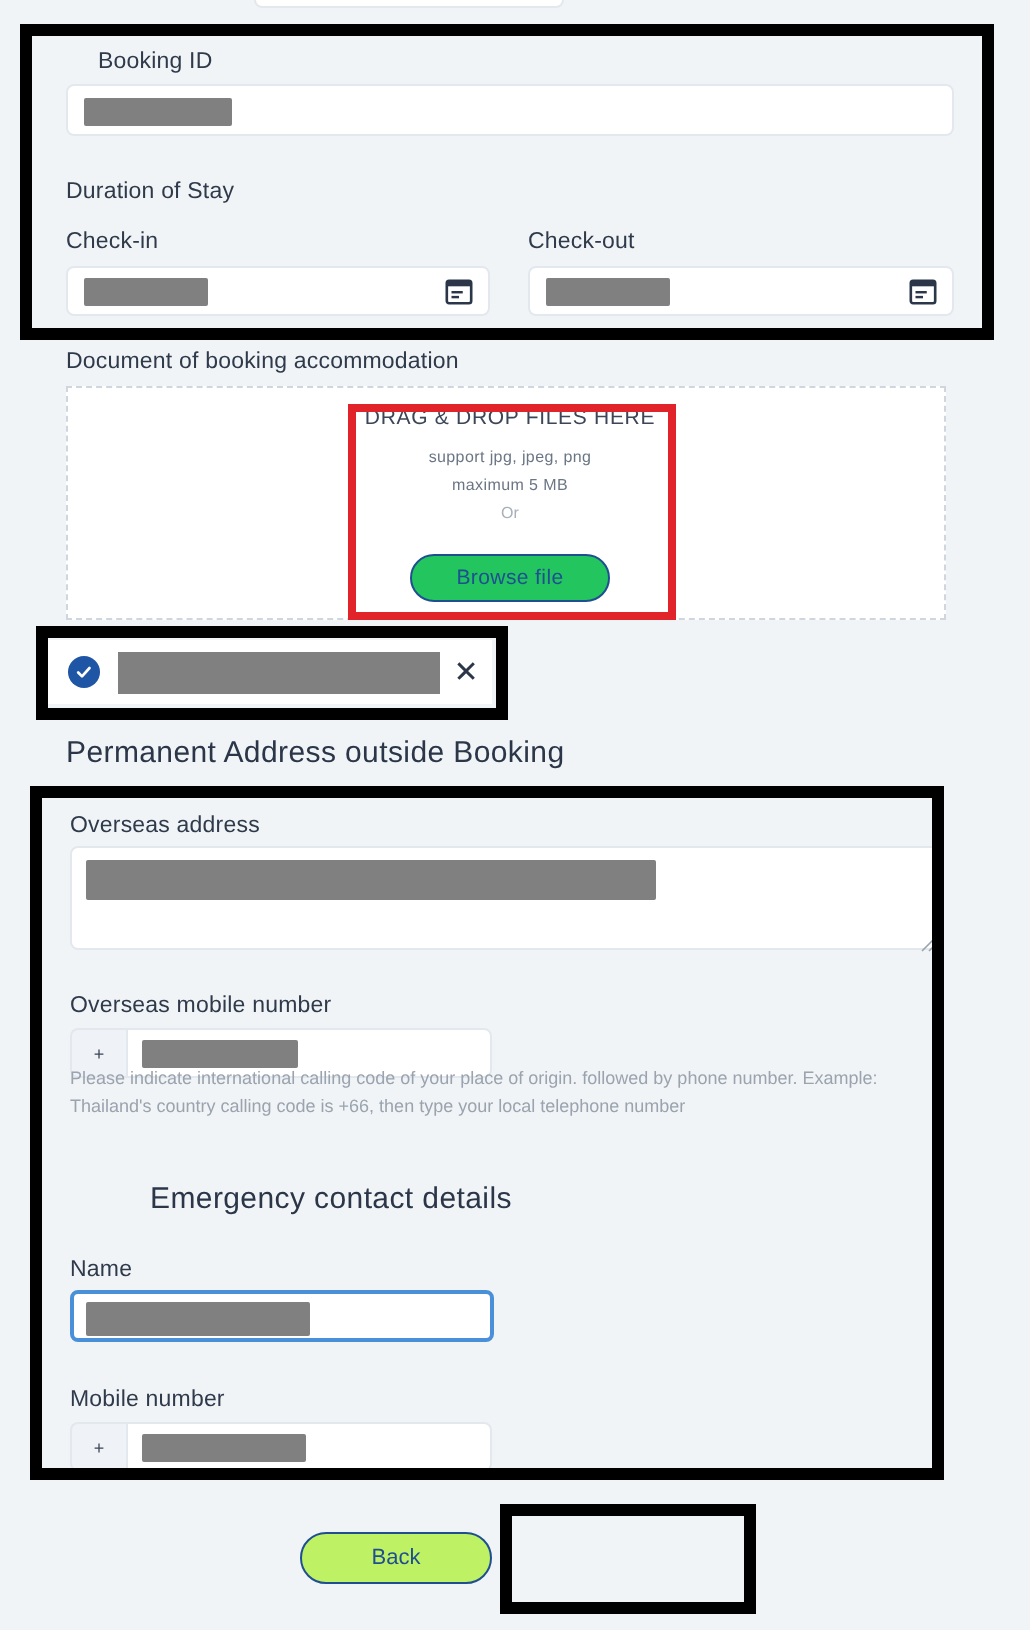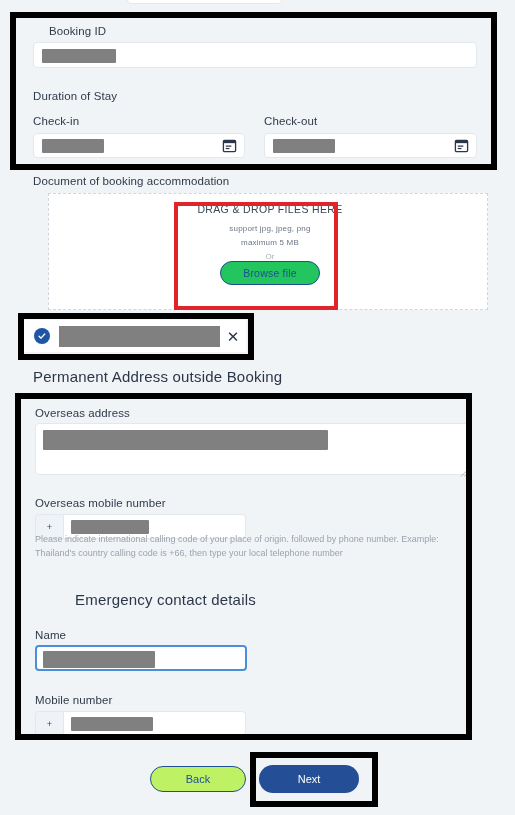--- a/index.html
+++ b/index.html
@@ -56,37 +56,37 @@
   .date-mask { position: absolute; left: 8px; top: 5px; width: 62px; }
   .cal-icon {
     position: absolute; right: 7px; top: 4px;
     width: 15px; height: 15px;
   }
 
   #doc-label { left: 33px; top: 174px; }
 
   
   #dropzone {
-    left: 48px; top: 193px; width: 440px; height: 117px;
+    left: 33px; top: 193px; width: 440px; height: 117px;
     background: #ffffff;
     border: 1px dashed #cfd6de;
   }
   #dz-inner {
     position: absolute;
     left: 139px; top: 9px; width: 164px;
     text-align: center;
   }
   #dz-title {
     font-size: 10.5px; color: #3c4657; letter-spacing: .35px;
     margin-bottom: 9px;
   }
   .dz-sub {
     font-size: 8px; color: #6b7685; letter-spacing: .2px; margin-bottom: 5px;
   }
-  #dz-or { font-size: 8px; color: #a8b0ba; margin: 5px 0 0; }
+  #dz-or { font-size: 8px; color: #a8b0ba; margin: 5px 0 16px; }
   #browse-btn {
     display: inline-block;
     border: 1px solid #1f4f91;
     color: #1f4f91;
     background: #22c55e;
     border-radius: 14px;
     font-size: 10.5px;
     padding: 5px 22px;
     letter-spacing: .2px;
   }
@@ -288,21 +288,20 @@
 
   <div class="abs label" id="mob-label">Mobile number</div>
   <div class="abs phone-group" id="mob-group">
     <div class="phone-prefix">+</div>
     <div class="phone-input">
       <div class="mask" id="mob-mask"></div>
     </div>
   </div>
 
   <div class="abs" id="back-btn">Back</div>
-  <div class="abs" id="next-btn">Next</div>
 
   <div class="anno-black" id="anno-top"></div>
   <div class="anno-red" id="anno-drop"></div>
   <div class="anno-black" id="anno-file"></div>
   <div class="anno-black" id="anno-address"></div>
   <div class="anno-black" id="anno-next"></div>
 
 </div>
 
 </body></html>

